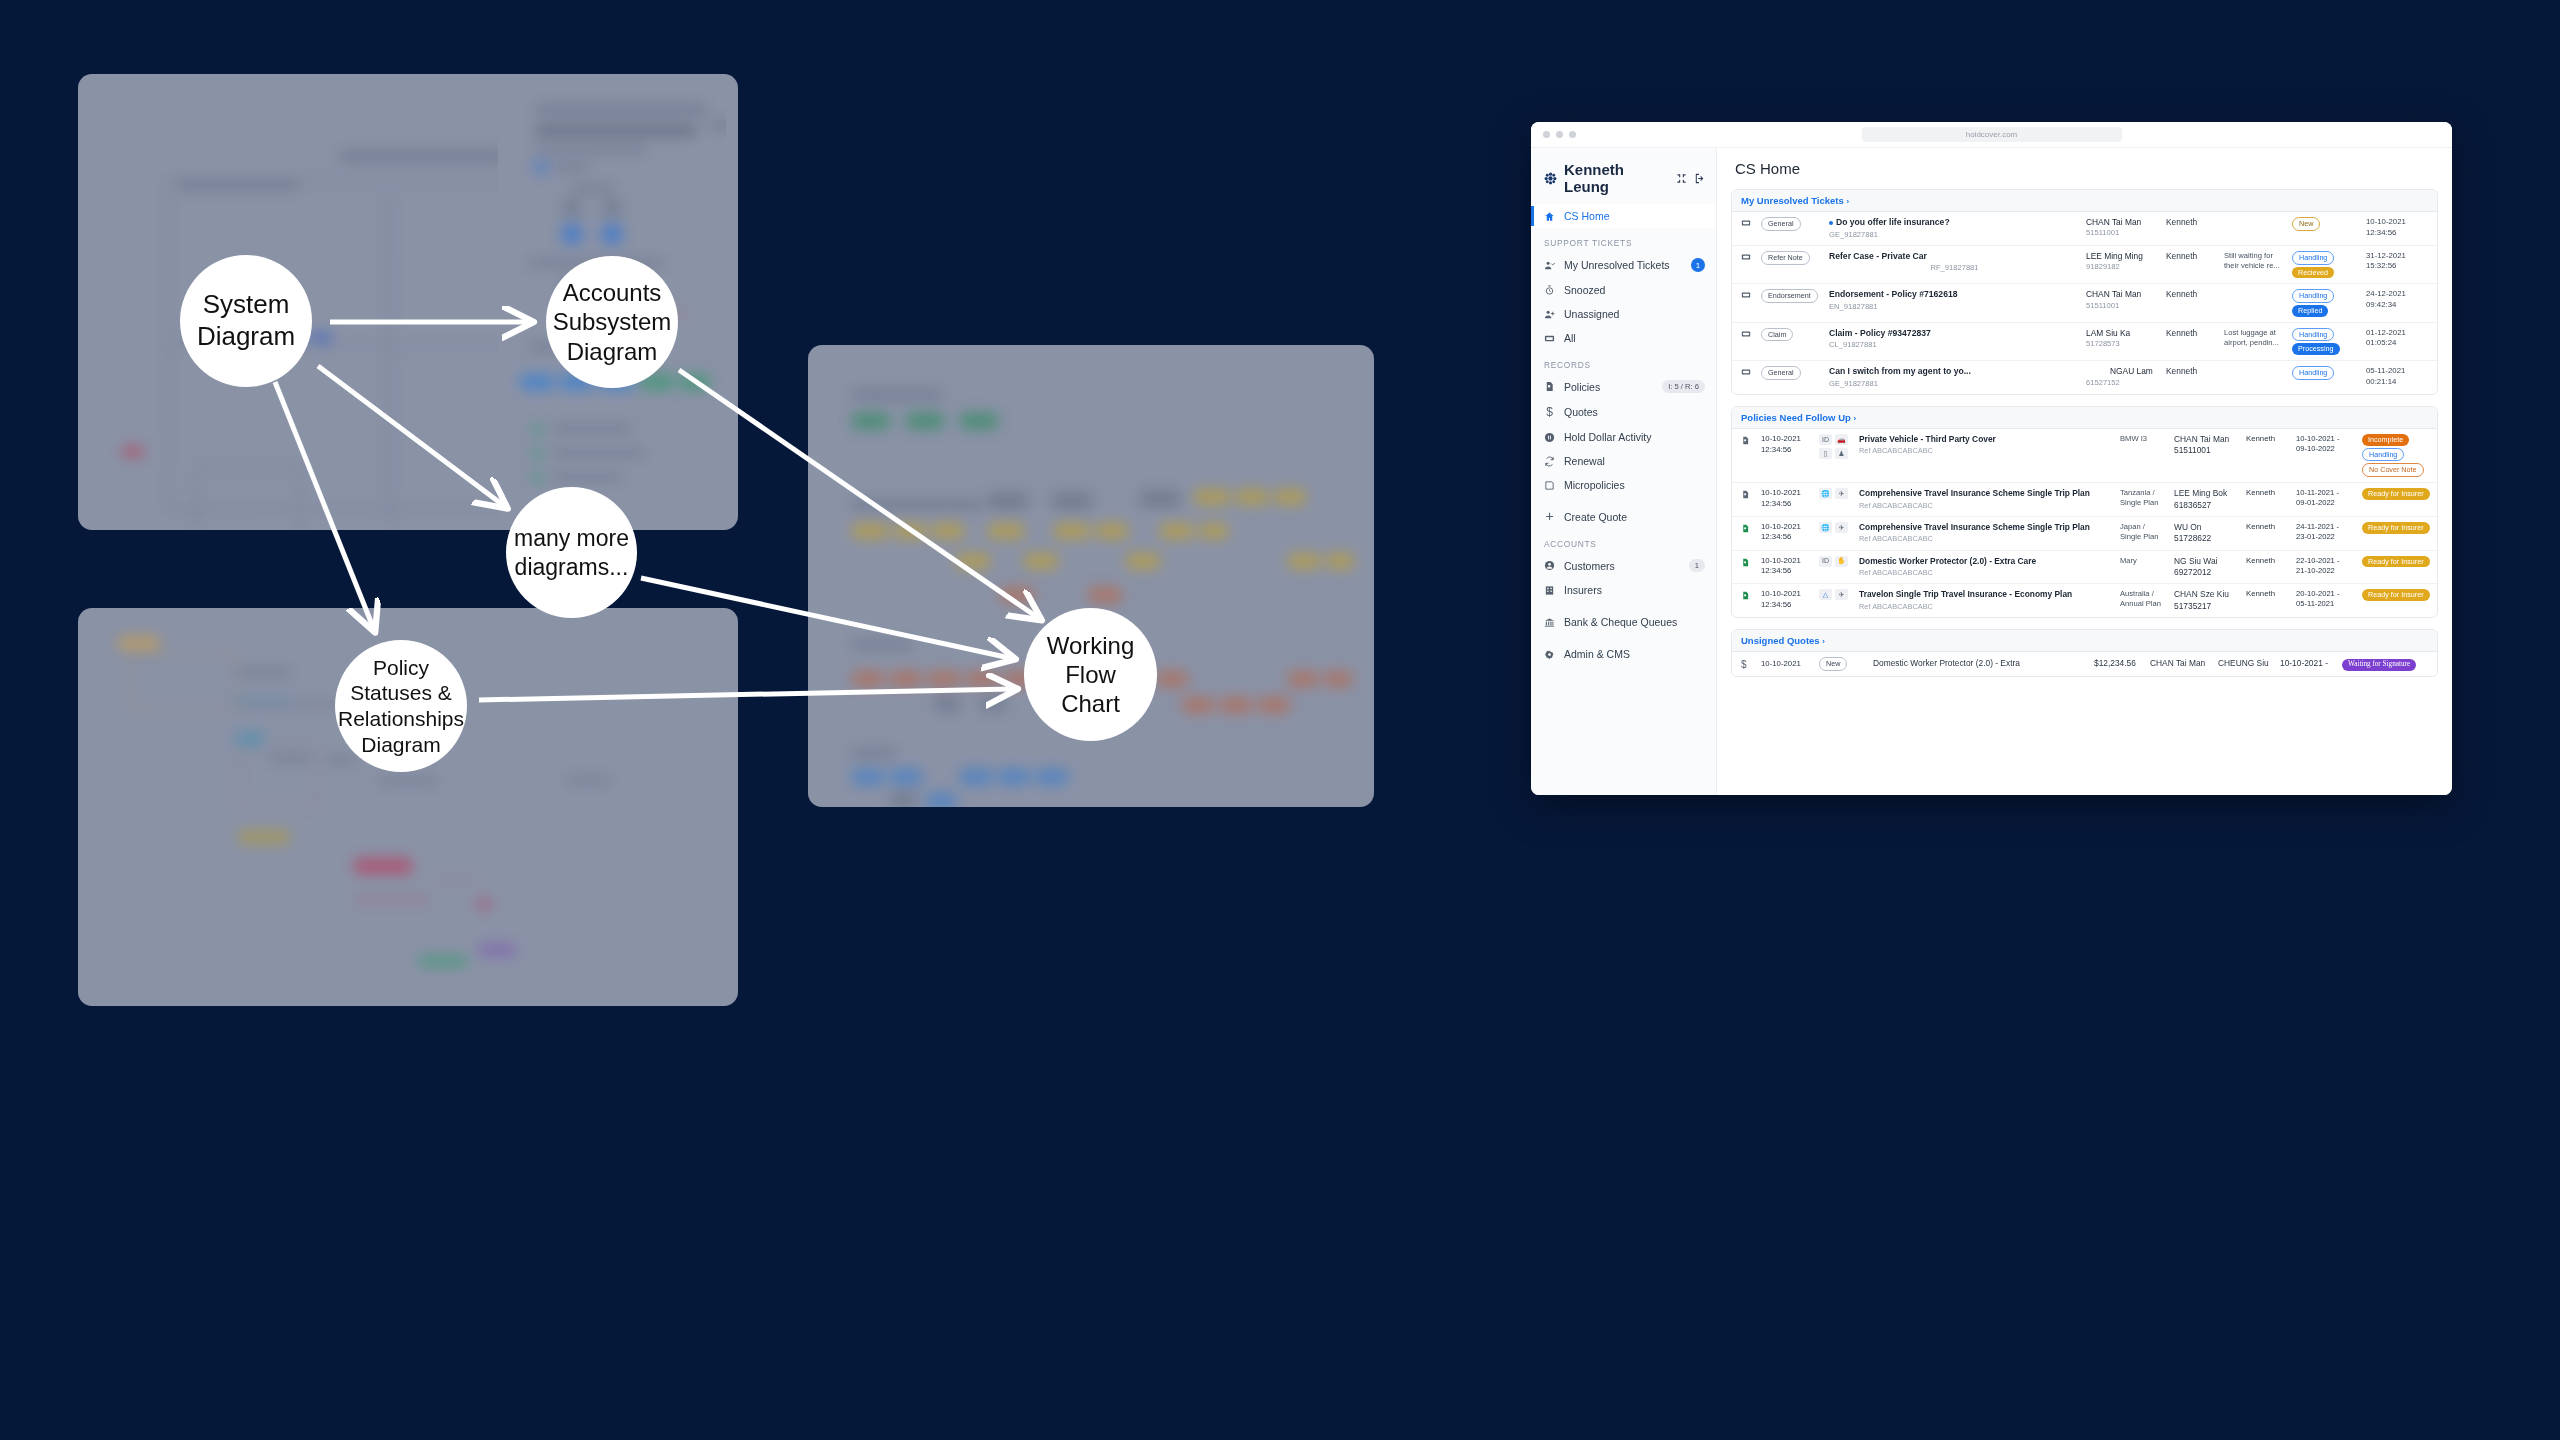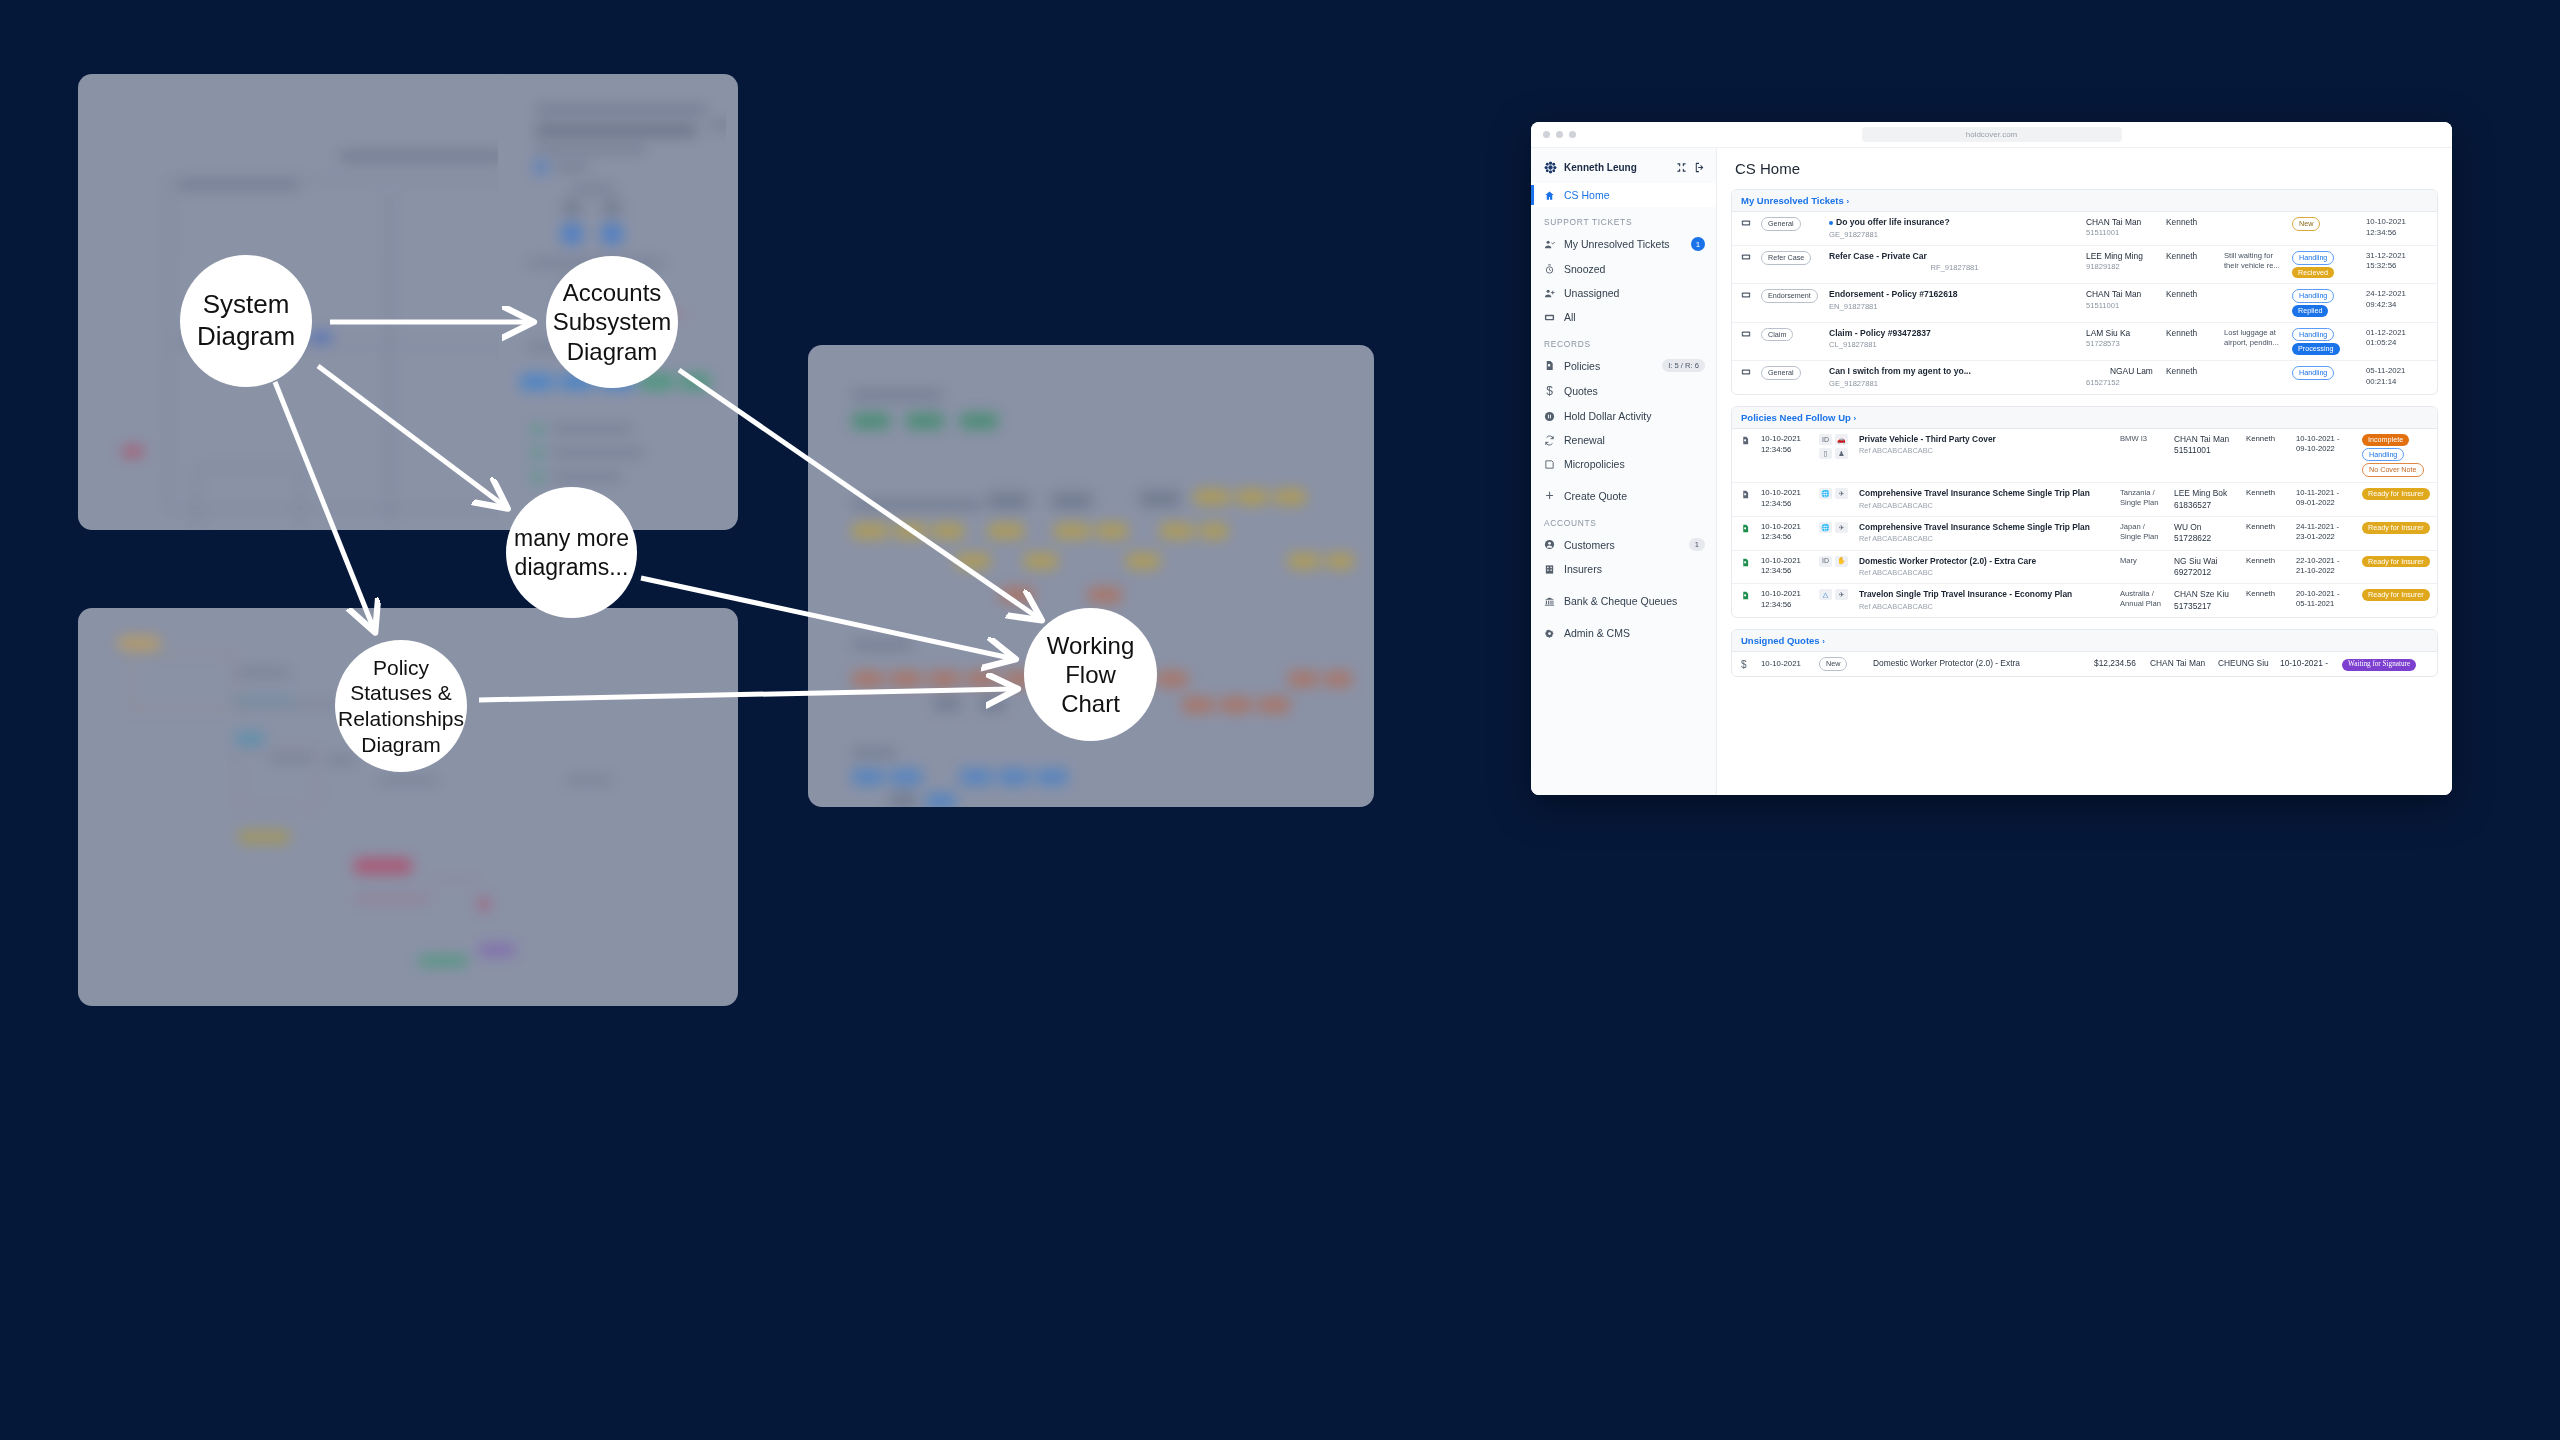--- a/index.html
+++ b/index.html
@@ -77,21 +77,21 @@
 
   
   .sidebar {
     width: 186px; background: #fafbfc;
     border-right: 1px solid #eceef1;
     padding-top: 4px; flex: none;
     font-size: 10.5px;
   }
   .sb-user {
     display: flex; align-items: center; gap: 7px;
-    padding: 9px 11px 9px 13px; font-weight: 700; font-size: 10px; color: #1b2a44;
+    padding: 9px 11px 9px 13px; font-weight: 700; font-size: 15px; color: #1b2a44;
   }
   .sb-user .spacer { flex: 1; }
   .sb-user .ic { color: #2b3a52; display: flex; }
   .sb-row {
     display: flex; align-items: center; gap: 9px;
     padding: 6px 11px 6px 13px; color: #33404f; cursor: default;
     position: relative;
   }
   .sb-row.active { background: #ffffff; color: #1a73e8; font-weight: 400; }
   .sb-row.active::before {
@@ -579,21 +579,21 @@
               <span style="display:block;">12:34:56</span>
             </span>
           </div>
 
           <div class="row">
             <span class="c-icon">
               <svg width="10" height="10" viewBox="0 0 24 24" fill="#55606e">
                   <rect x="2" y="6" width="20" height="12" rx="2"></rect>
                   <rect x="5" y="9" width="14" height="6" rx="1" fill="#fff"></rect>
                 </svg></span>
-            <span class="c-tag"><span class="pill">Refer Case</span></span>
+            <span class="c-tag"><span class="pill">Refer Note</span></span>
             <span class="c-subj">
               <span class="t" style="display:block;">Refer Case - Private Car</span>
               <span class="s" style="display:block;text-align:center;">RF_91827881</span>
             </span>
             <span class="c-name">
               <span class="n" style="display:block;">LEE Ming Ming</span>
               <span class="i" style="display:block;">91829182</span>
             </span>
             <span class="c-owner">Kenneth</span>
             <span class="c-note">Still waiting for their vehicle re...</span>

